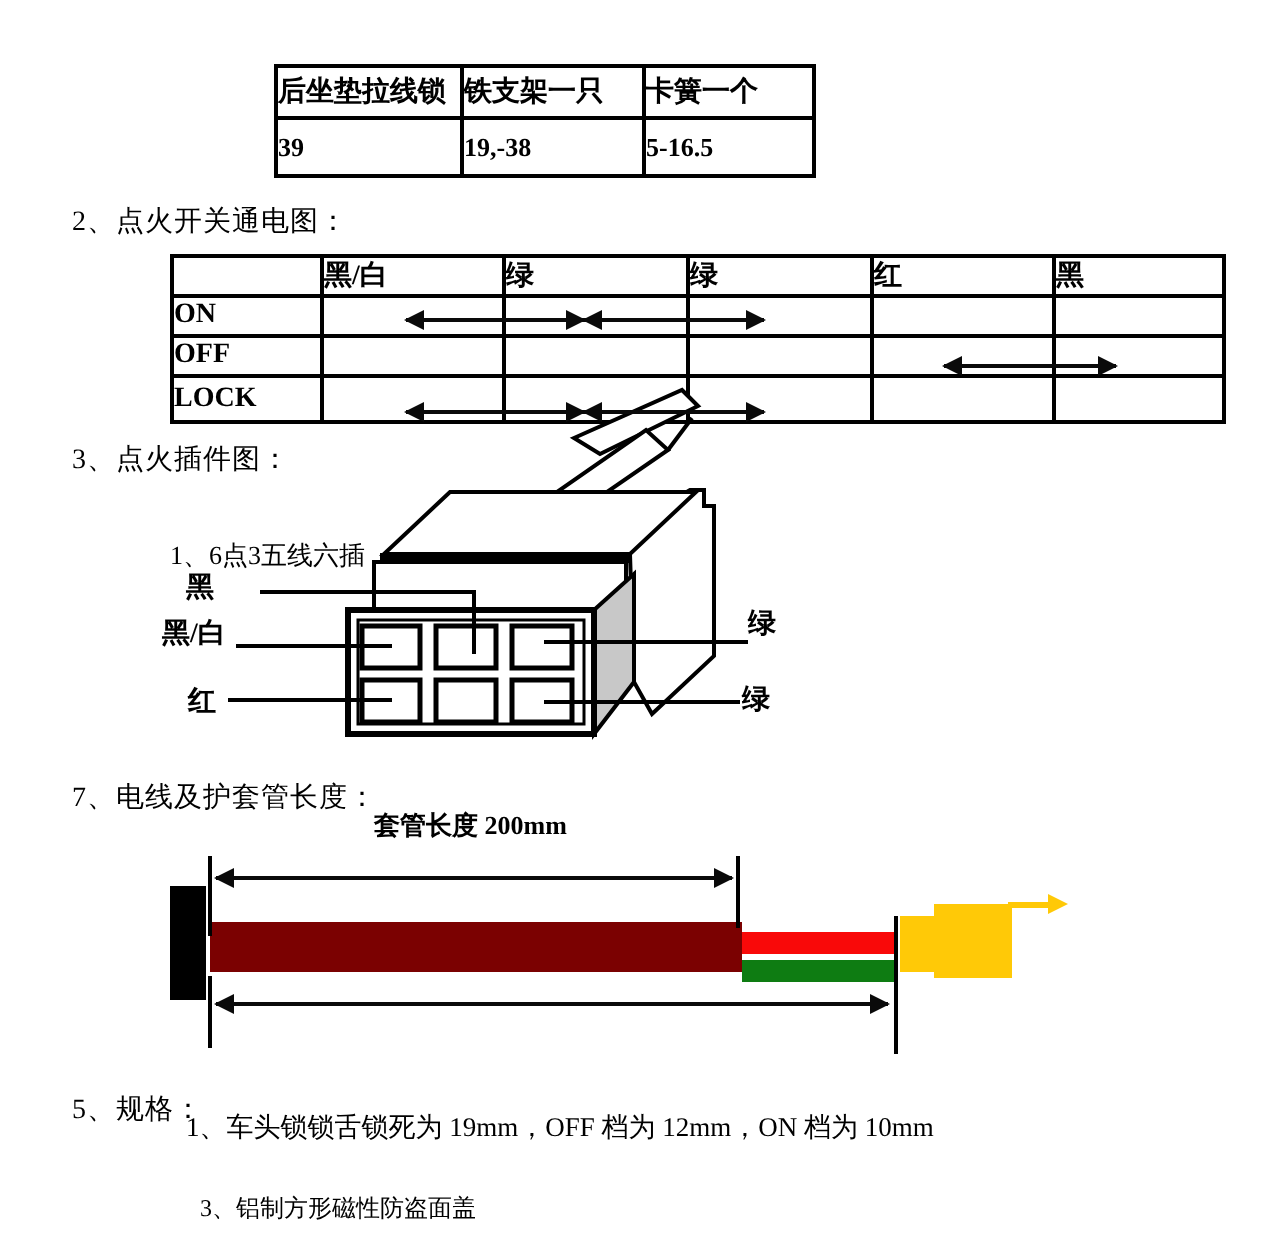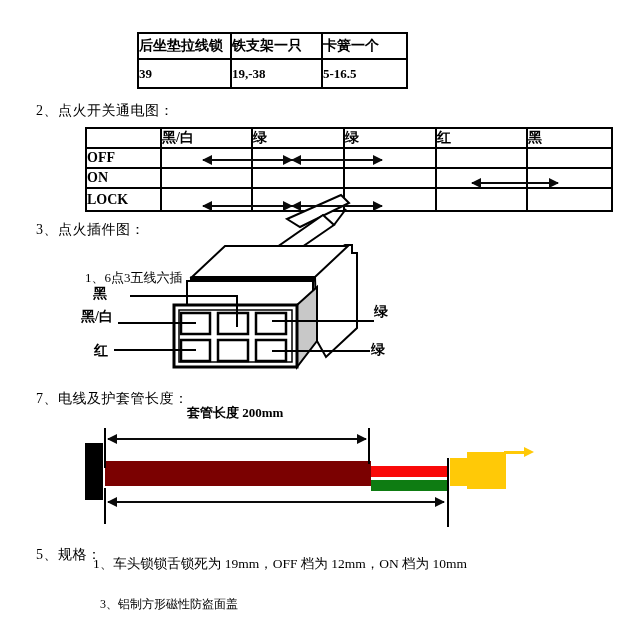--- a/index.html
+++ b/index.html
@@ -53,29 +53,29 @@
     <tbody>
         <tr>
       <td style="width:73px;height:17px;"></td>
       <td style="width:89px;">黑/白</td>
       <td style="width:90px;">绿</td>
       <td style="width:90px;">绿</td>
       <td style="width:89px;">红</td>
       <td style="width:83px;">黑</td>
     </tr>
     <tr>
-      <td style="height:18px;">OFF</td>
+      <td style="height:18px;">ON</td>
       <td></td>
           <td></td>
       <td></td>
           <td></td>
       <td></td>
     </tr>
     <tr>
-      <td style="height:18px;">ON</td>
+      <td style="height:18px;">OFF</td>
       <td></td>
           <td></td>
       <td></td>
           <td></td>
       <td></td>
     </tr>
     <tr>
       <td style="height:21px;">LOCK</td>
       <td></td>
           <td></td>

